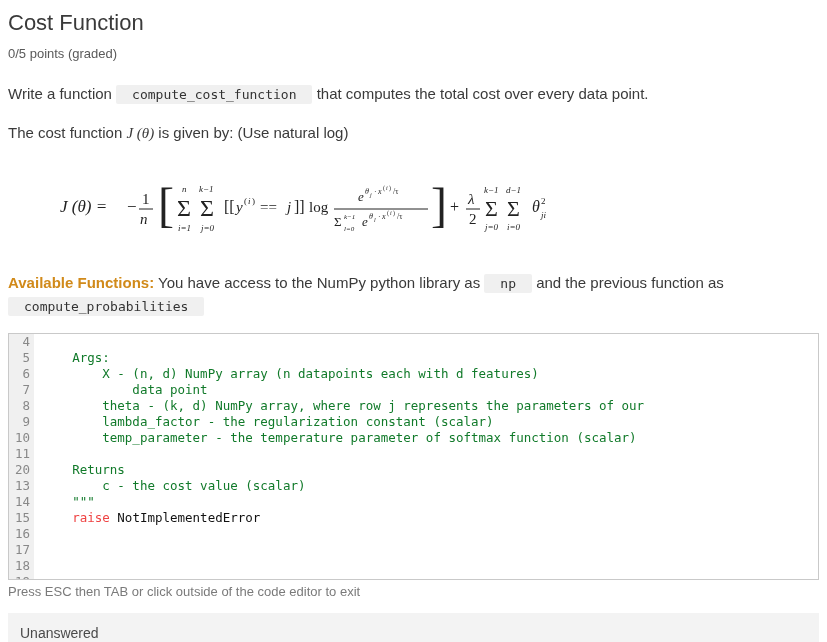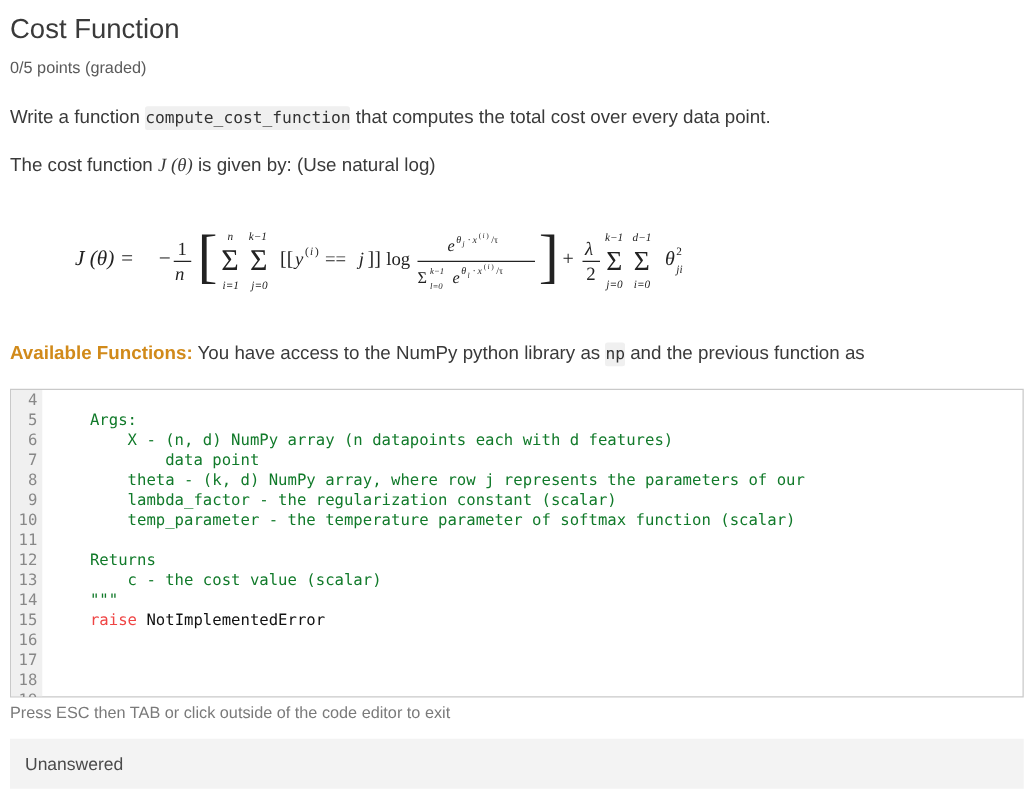--- a/index.html
+++ b/index.html
@@ -23,21 +23,21 @@
       margin-bottom: 22px;
     }
     .prompt-line {
       margin-bottom: 16px;
       color: #3a3a3a;
       line-height: 1.5;
     }
     code.inline {
       font-family: "Consolas", "Monaco", monospace;
       background: #f0f0f0;
-      padding: 2px 0;
+      padding: 2px 16px;
       font-size: 13px;
       border-radius: 2px;
       color: #333;
     }
     .formula-row {
       text-align: center;
       margin: 30px 0 30px 52px;
       display: flex;
       align-items: center;
       justify-content: flex-start;
@@ -174,35 +174,35 @@
       <text x="446" y="19" font-size="9">d−1</text>
 
       <text x="472" y="38" font-size="16">θ</text>
       <text x="481" y="30" font-size="9" font-style="normal">2</text>
       <text x="481" y="44" font-size="9">ji</text>
     </g>
   </svg>
 </div>
 
 <p class="prompt-line">
-  <span class="avail-label">Available Functions:</span><span> You have access to the NumPy python library as </span><code class="inline">np</code><span> and the previous function as </span><br>
+  <span class="avail-label">Available Functions:</span><span> You have access to the NumPy python library as </span><code class="inline">np</code><span> and the previous function as </span><br><code class="inline">compute_probabilities</code>
 </p>
 
 <div class="editor-wrap">
   <div class="editor-scroll">
     <div class="gutter" id="gutter">
         <div>4</div>
         <div>5</div>
         <div>6</div>
         <div>7</div>
         <div>8</div>
         <div>9</div>
         <div>10</div>
         <div>11</div>
-        <div>12</div>
+        <div>20</div>
         <div>13</div>
         <div>14</div>
         <div>15</div>
         <div>16</div>
         <div>17</div>
         <div>18</div>
         <div>19</div>
       </div>
     <div class="code-body">
       <div class="tk-doc"></div>

